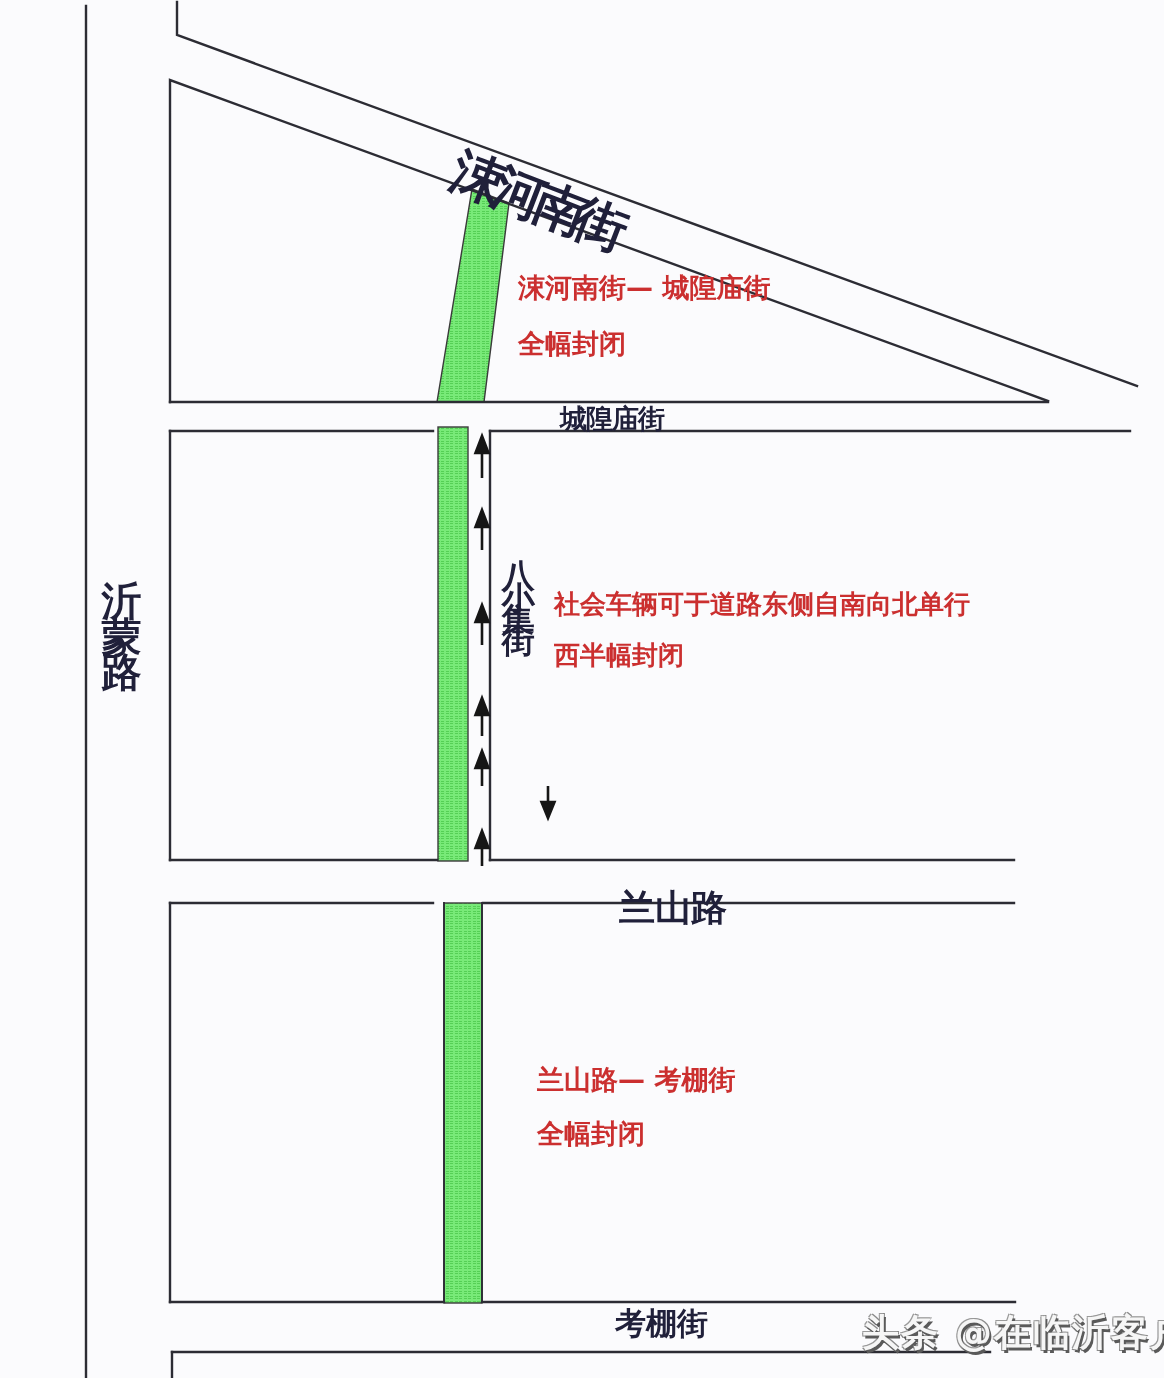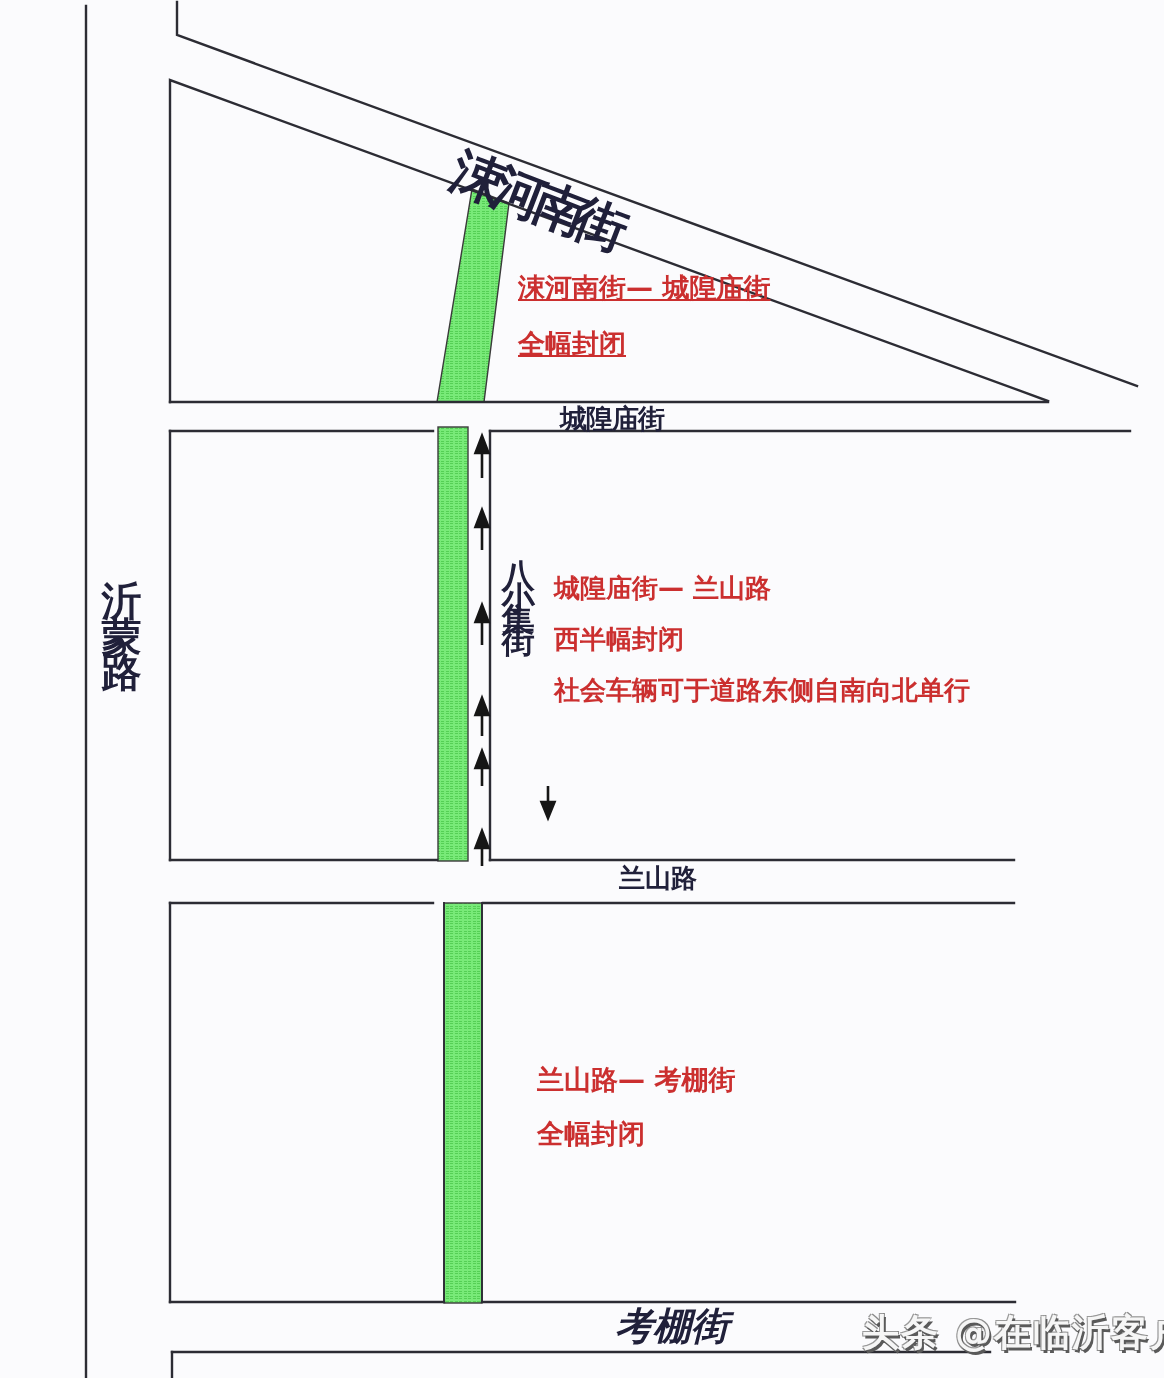--- a/index.html
+++ b/index.html
@@ -113,33 +113,32 @@
   </svg>
 
   <div class="lbl lbl-vert" style="left:100px;top:548px;font-size:40px;letter-spacing:36px;">沂蒙路</div>
 
   <div class="lbl rot" style="left:464px;top:142px;font-size:52px;letter-spacing:-8px;">涑河南街</div>
 
   <div class="lbl" style="left:560px;top:404px;font-size:27px;letter-spacing:-1px;">城隍庙街</div>
 
   <div class="lbl lbl-vert" style="left:500px;top:534px;font-size:33px;letter-spacing:21px;">八小集街</div>
 
-  <div class="lbl" style="left:619px;top:864px;font-size:26px;">兰山路</div>
+  <div class="lbl" style="left:619px;top:888px;font-size:36px;">兰山路</div>
 
-  <div class="lbl" style="left:615px;top:1306px;font-size:38px;font-style:italic;">考棚街</div>
+  <div class="lbl" style="left:615px;top:1306px;font-size:31px;">考棚街</div>
 
-  <div class="note" style="left:518px;top:270px;font-size:27px;text-decoration:underline;">
+  <div class="note" style="left:518px;top:270px;font-size:27px;">
     <div>涑河南街— 城隍庙街</div>
     <div style="margin-top:20px;">全幅封闭</div>
   </div>
 
   <div class="note" style="left:554px;top:571px;font-size:26px;">
-    <div>城隍庙街— 兰山路</div>
+    <div style="margin-top:16px;">社会车辆可于道路东侧自南向北单行</div>
     <div style="margin-top:16px;">西半幅封闭</div>
-    <div style="margin-top:16px;">社会车辆可于道路东侧自南向北单行</div>
   </div>
 
   <div class="note" style="left:537px;top:1014px;font-size:27px;margin-top:48px;">
     <div>兰山路— 考棚街</div>
     <div style="margin-top:18px;">全幅封闭</div>
   </div>
 
   <div id="watermark">头条 @在临沂客户端</div>
 
 </div>

